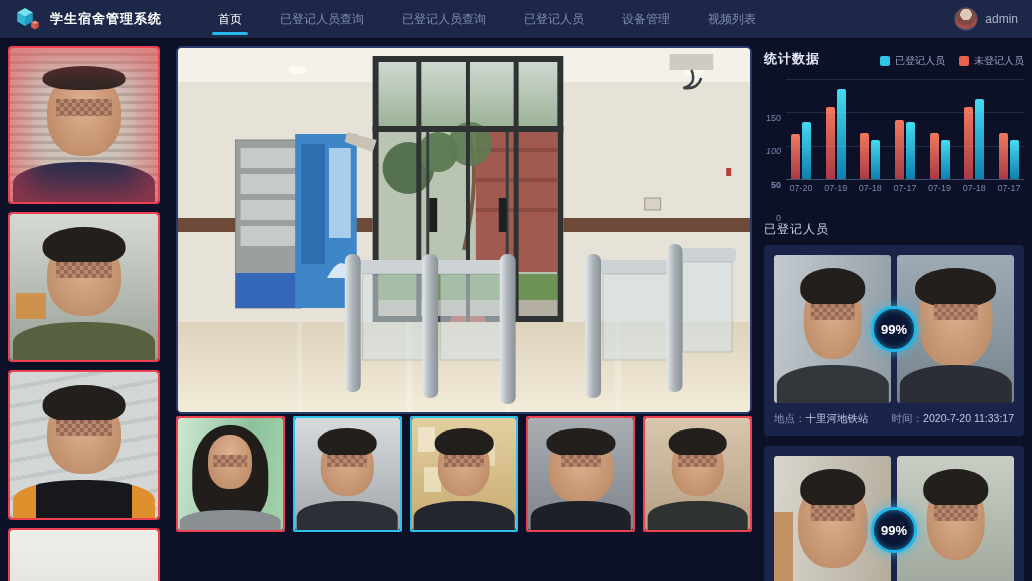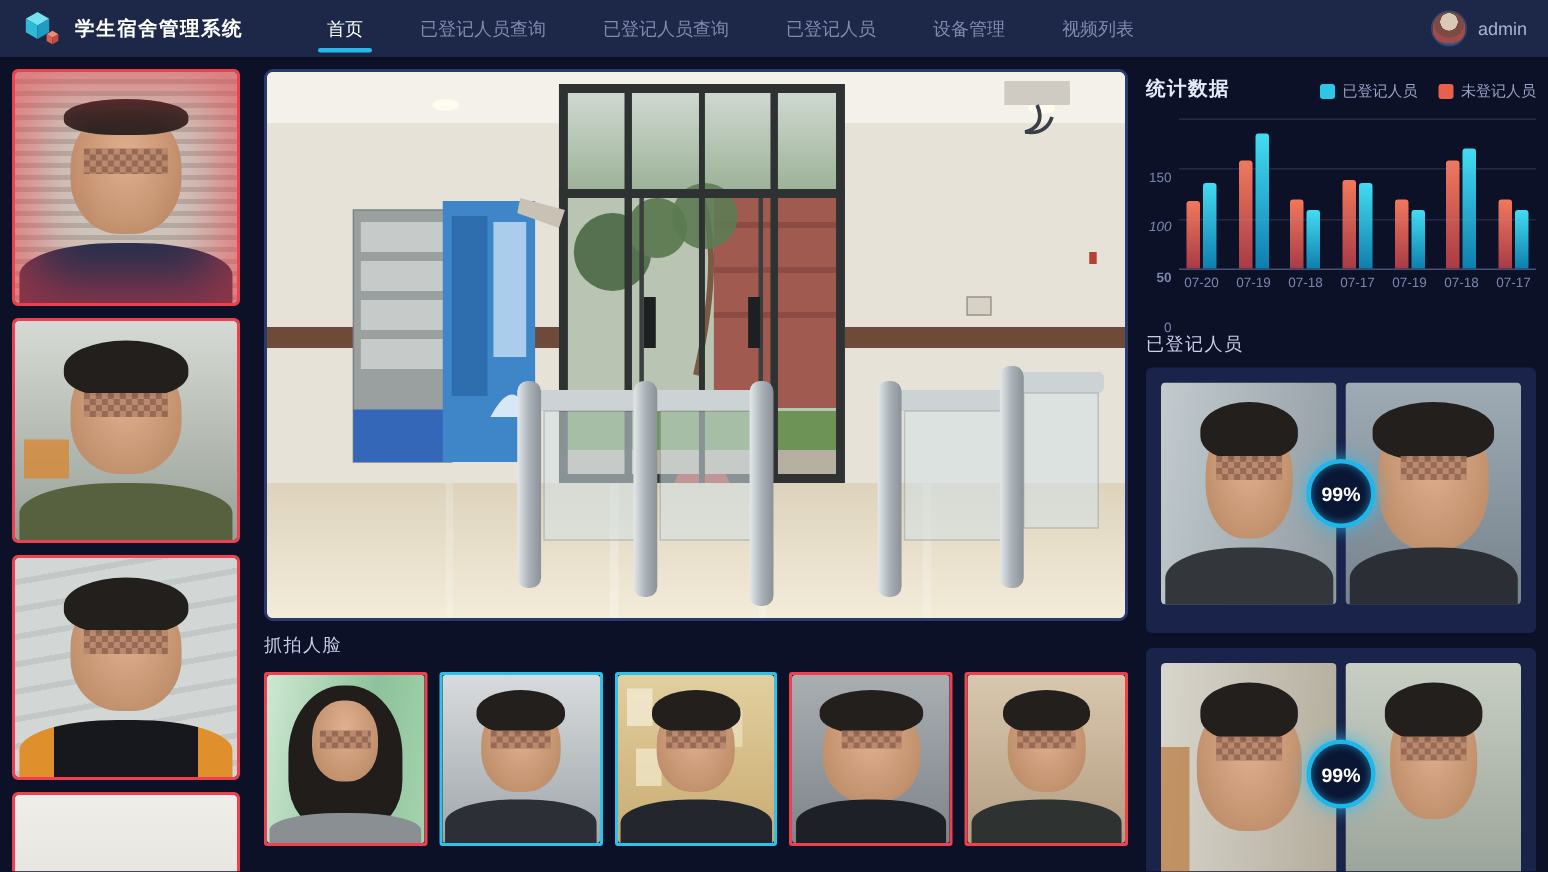--- a/index.html
+++ b/index.html
@@ -292,21 +292,20 @@
             <rect x="324" y="206" width="16" height="150" rx="7" fill="url(#postG)"></rect>
             <rect x="416" y="212" width="86" height="14" rx="4" fill="#cdd2d5"></rect>
             <rect x="428" y="226" width="66" height="86" fill="#d4e2e6" opacity=".55" stroke="#9aa5ab"></rect>
             <rect x="410" y="206" width="16" height="144" rx="7" fill="url(#postG)"></rect>
             <rect x="498" y="200" width="64" height="14" rx="4" fill="#cdd2d5"></rect>
             <rect x="508" y="214" width="50" height="90" fill="#d4e2e6" opacity=".55" stroke="#9aa5ab"></rect>
             <rect x="492" y="196" width="16" height="148" rx="7" fill="url(#postG)"></rect>
           </g>
         </svg>
       </div>
-      <div class="sec-title" style="margin-top:4px">抓拍人脸</div>
       <div id="capture-list" class="cap-row">
           <div class="cap-photo" style="border-color: rgb(239, 64, 80);">
             <div class="face f-woman-green">
               <div class="hair"></div>
               <div class="head"></div>
               <div class="eyes"></div>
               <div class="body"></div>
             </div>
           </div>
           <div class="cap-photo" style="border-color: rgb(43, 195, 234);">
@@ -439,20 +438,24 @@
               <div class="face f-reg-closeup">
                 <div class="hair"></div>
                 <div class="head"></div>
                 <div class="eyes"></div>
                 <div class="body"></div>
               </div>
             </div>
           <div class="match-badge">99%</div>
         </div>
         <div class="card-meta">
+          <div class="meta-row">
+            <span><span class="lbl">地点：</span><span class="val">十里河地铁站</span></span>
+            <span><span class="lbl">时间：</span><span class="val">2020-7-20  11:33:17</span></span>
+          </div>
         </div>
       </div>
 
       <div class="card">
         <div class="card-photos">
           <div class="slot">
               <div class="face f-reg-chubby-smile">
                 <div class="hair"></div>
                 <div class="head"></div>
                 <div class="eyes"></div>

